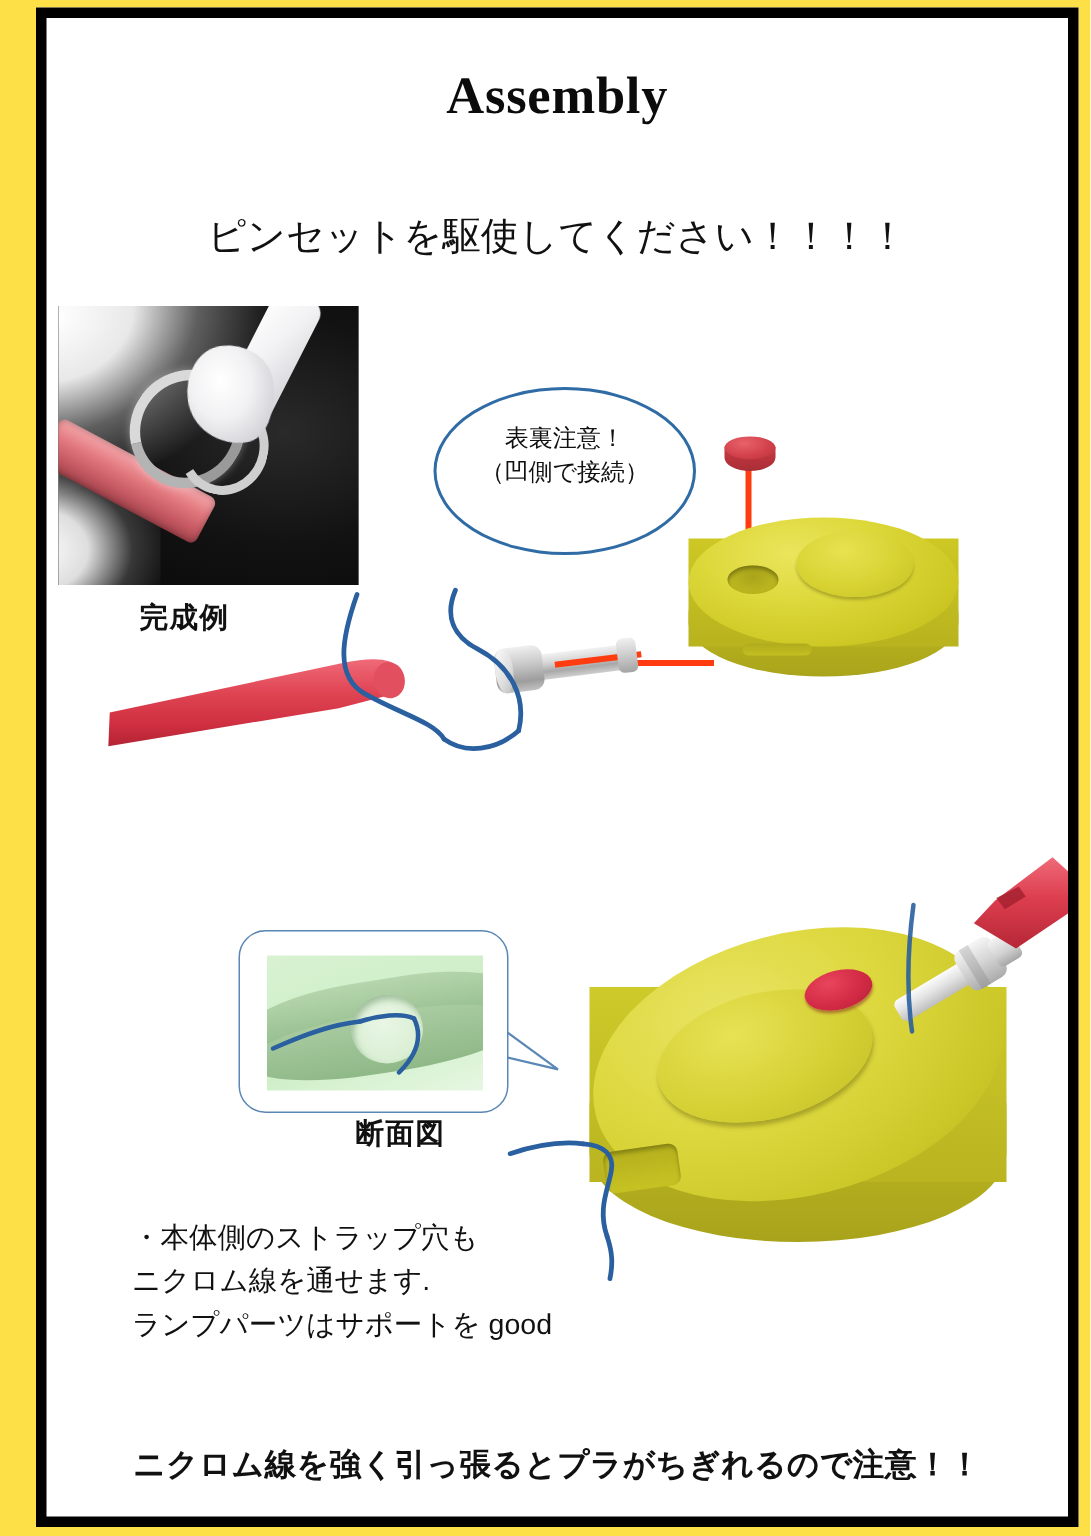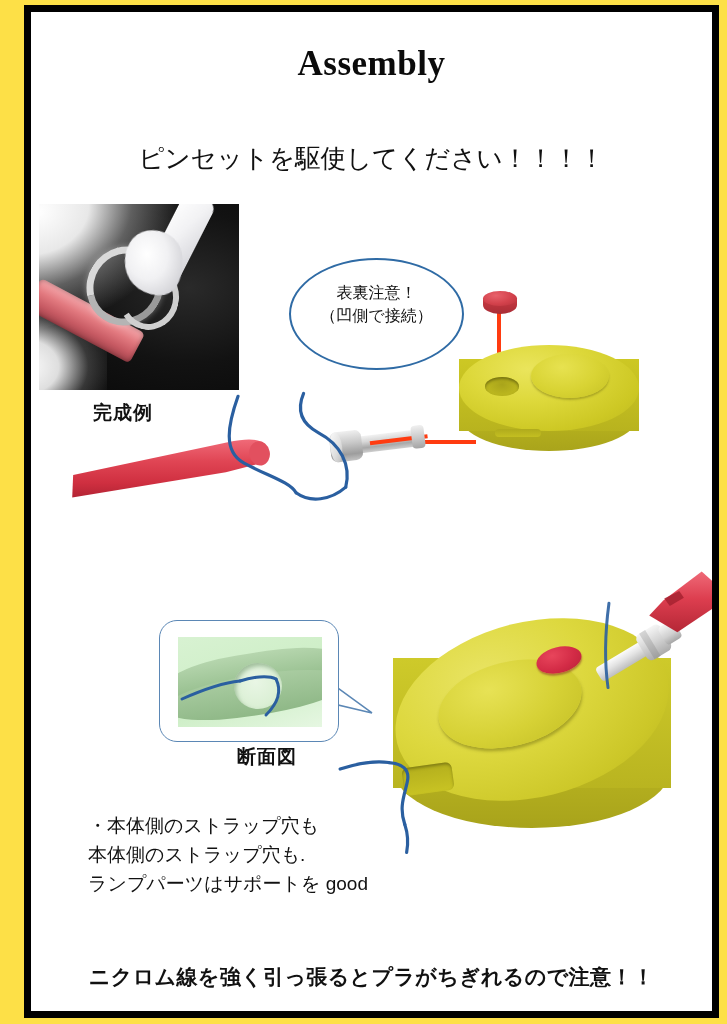--- a/index.html
+++ b/index.html
@@ -383,20 +383,20 @@
           <svg class="ov" viewBox="0 0 144 90">
             <path d="M4,62 C22,54 42,46 62,44" fill="none" stroke="#2a5fa0" stroke-width="3" stroke-linecap="round"></path>
             <path d="M98,42 C104,54 100,66 88,78" fill="none" stroke="#2a5fa0" stroke-width="3" stroke-linecap="round"></path>
             <path d="M62,44 C74,40 90,38 98,42" fill="none" stroke="#2a5fa0" stroke-width="3" stroke-linecap="round"></path>
           </svg>
         </div>
       </div>
       <div class="t" id="crosssec-caption">断面図</div>
 
       <div class="t" id="strap-note"><span>・本体側のストラップ穴も</span>
-<span>本体側のストラップ穴も.</span>
+<span>ニクロム線を通せます.</span>
 <span>ランプパーツはサポートを good</span></div>
 
       <div class="t" id="footer">ニクロム線を強く引っ張るとプラがちぎれるので注意！！</div>
 
     </div>
   </div>
 </div>
 
 </body></html>

